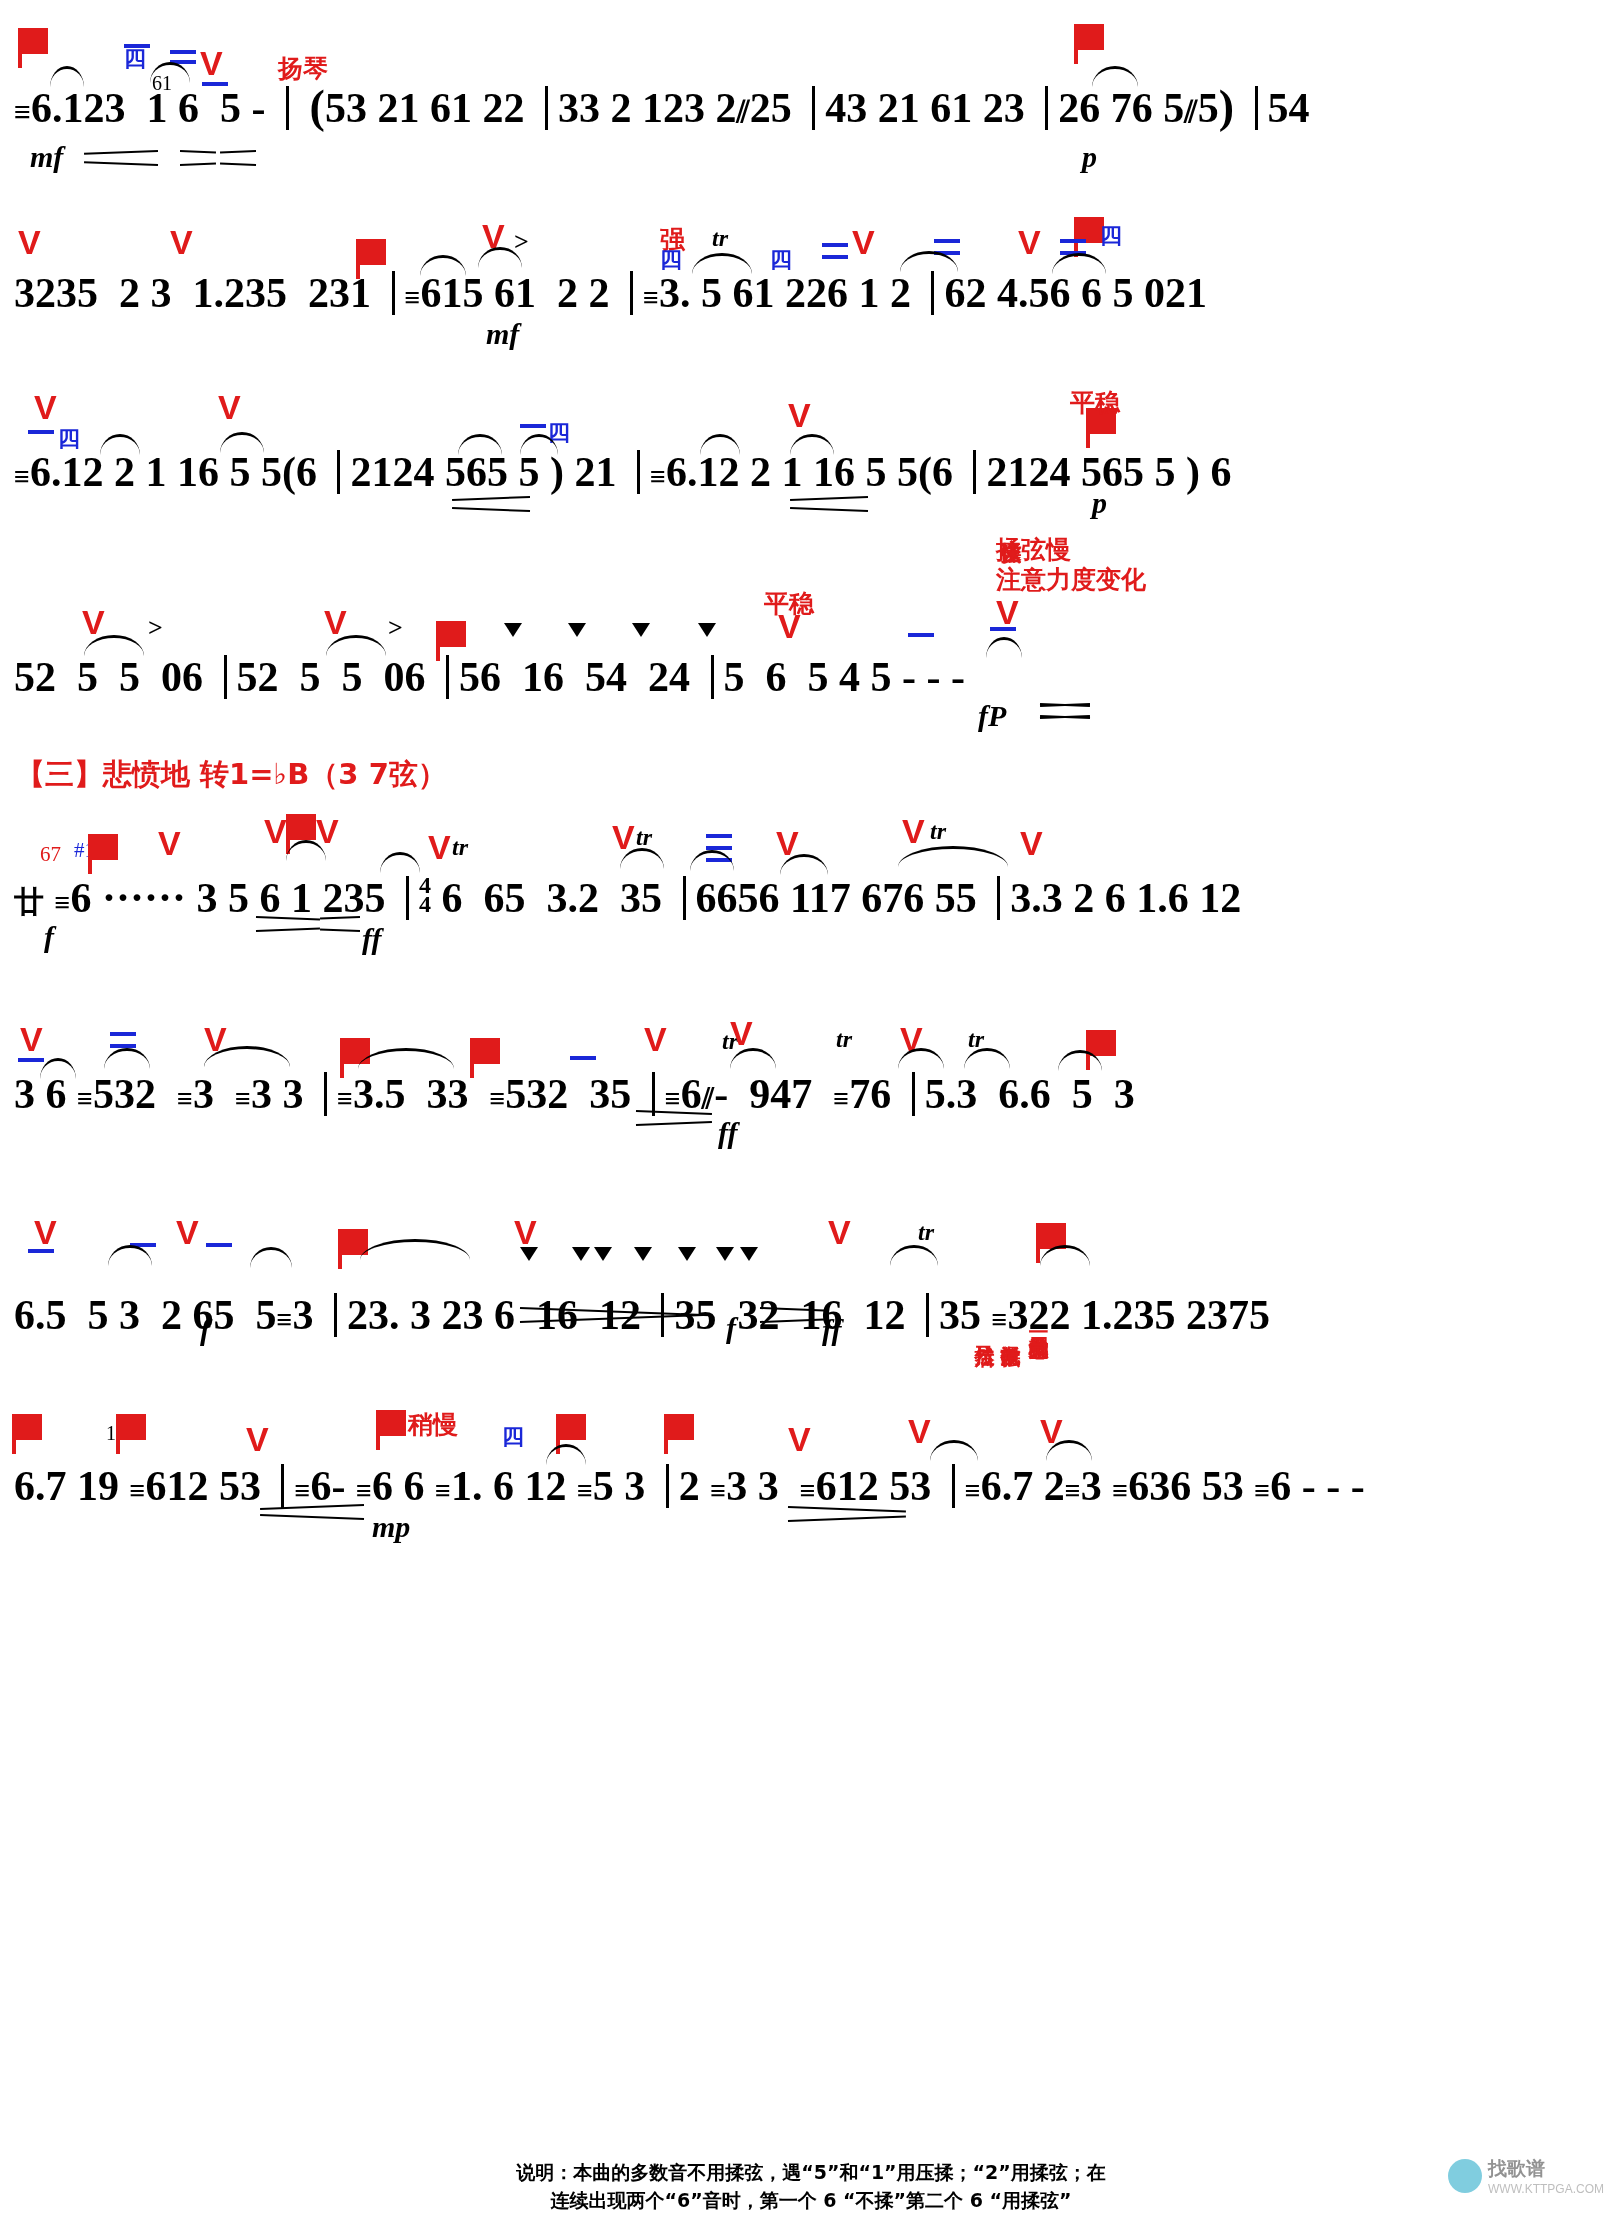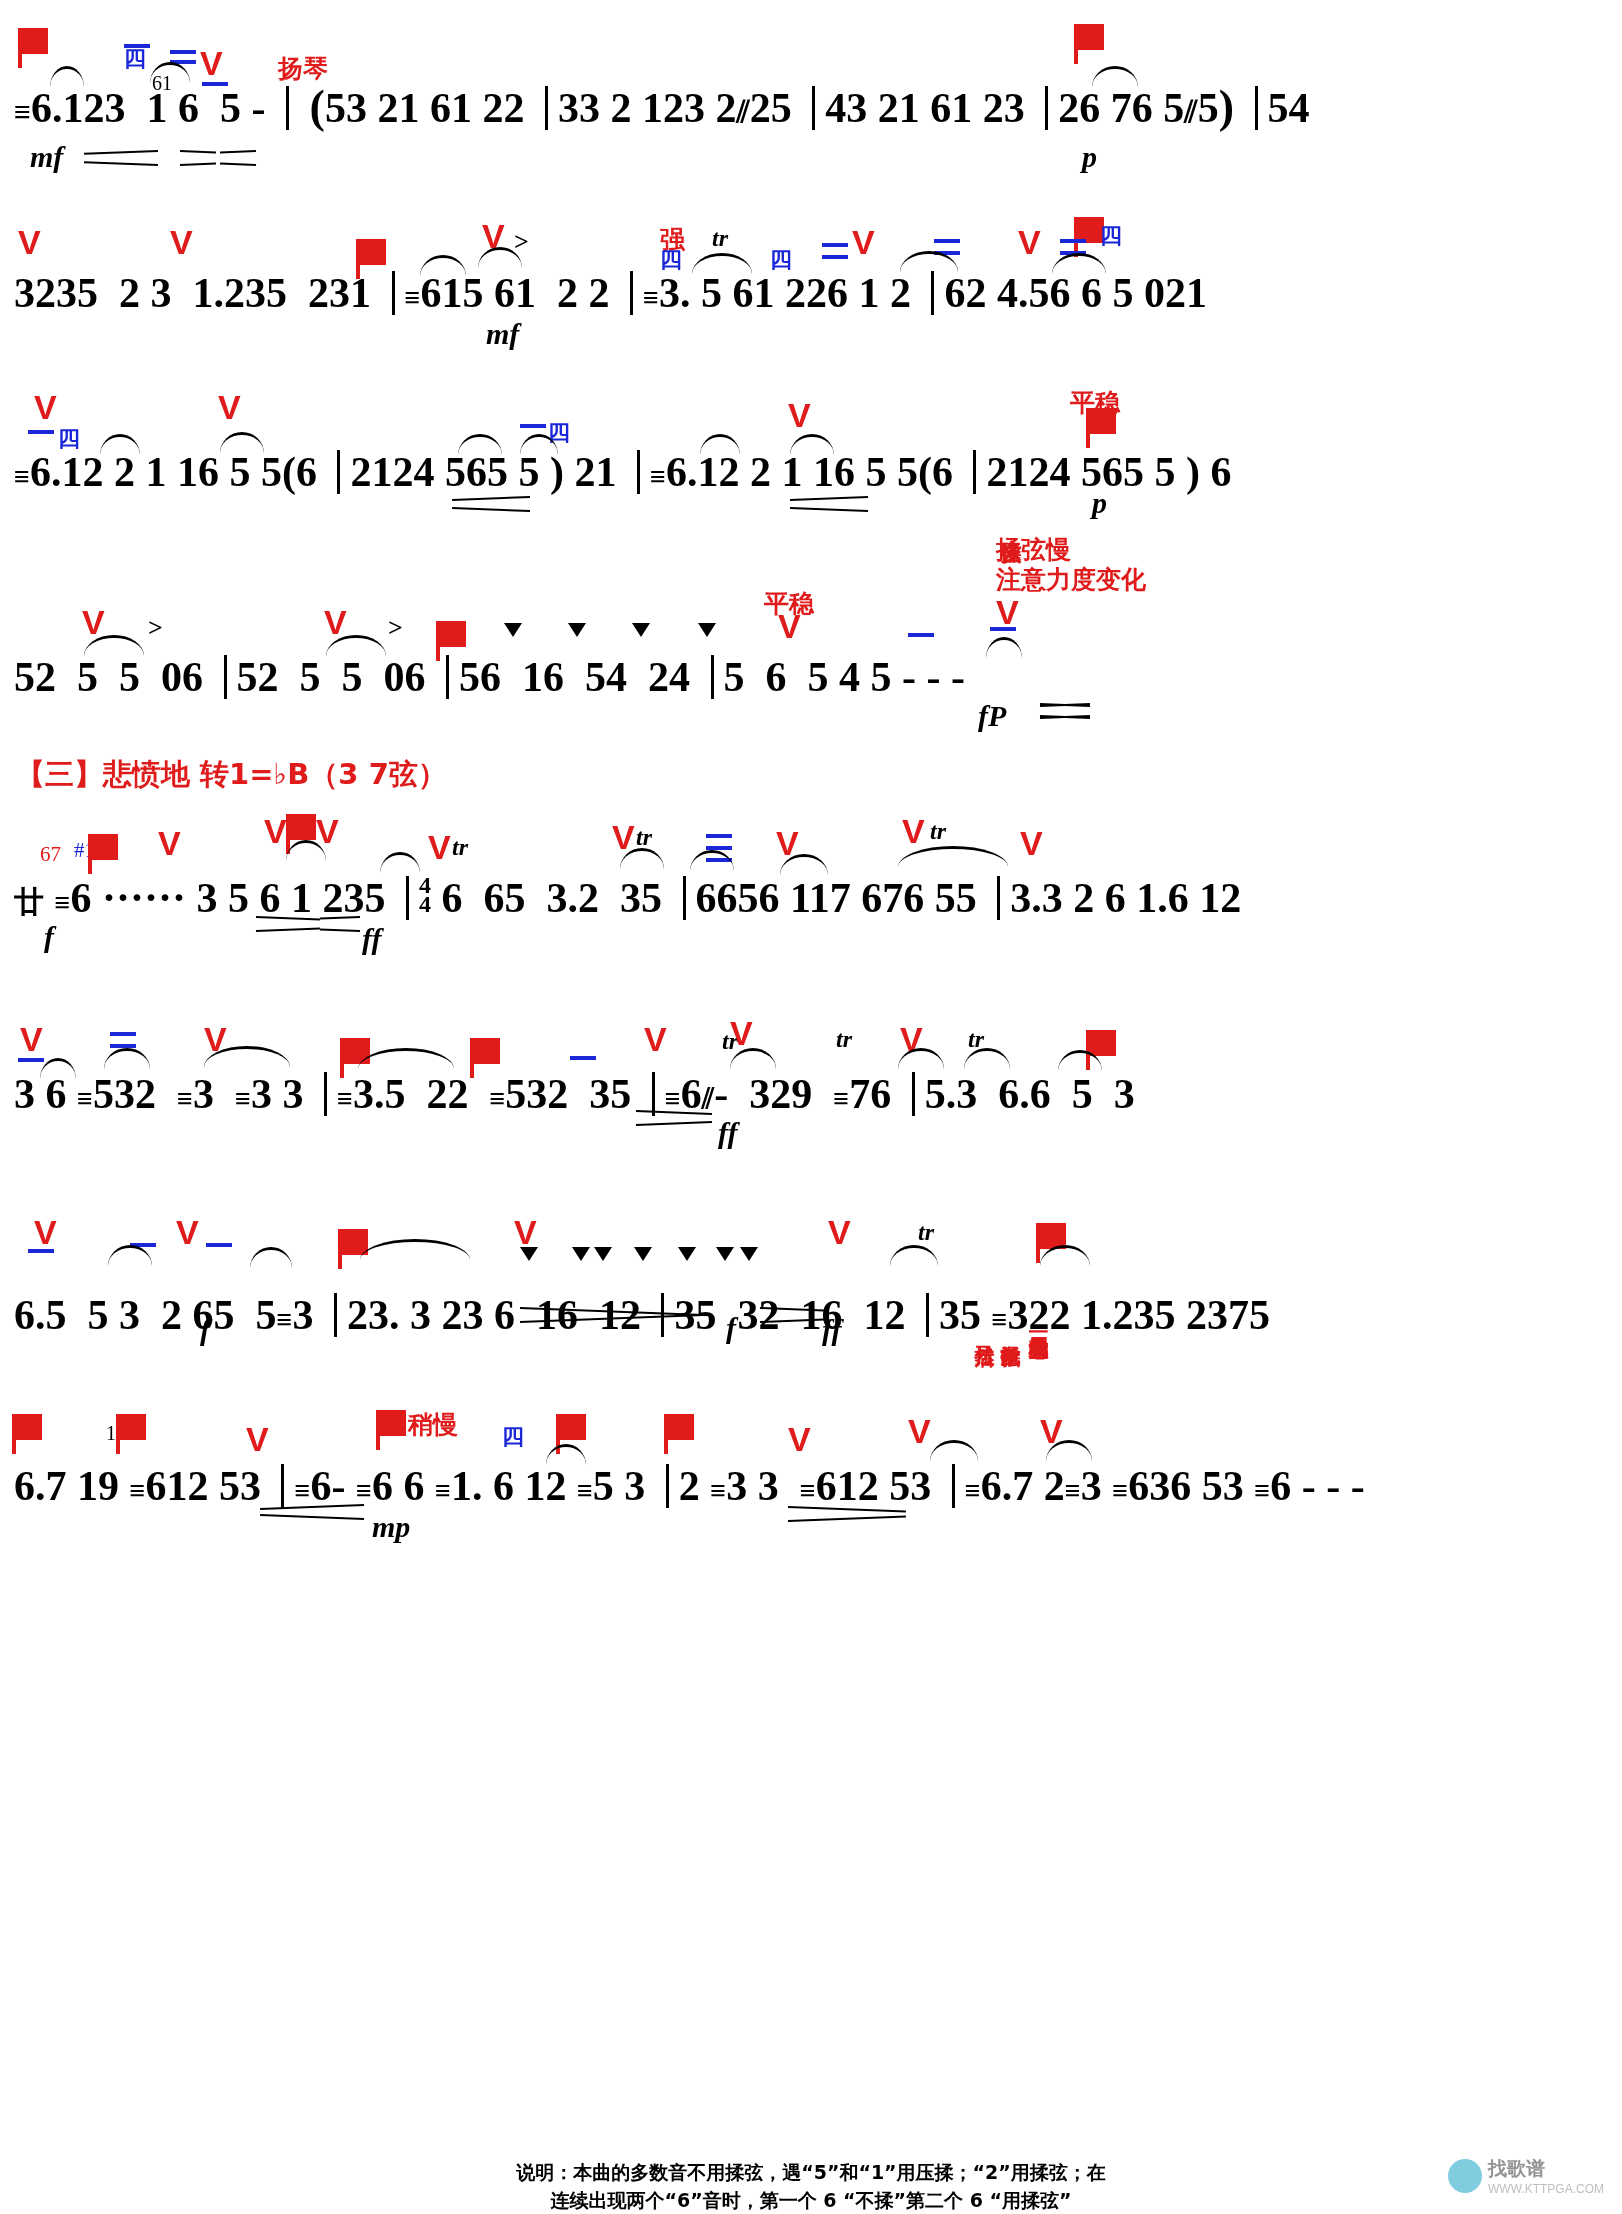--- a/index.html
+++ b/index.html
@@ -263,22 +263,22 @@
     <div class="vmark" style="left:644px;top:12px;">V</div>
     <div class="tr" style="left:722px;top:18px;">tr</div>
     <div class="vmark" style="left:730px;top:6px;">V</div>
     <div class="tr" style="left:836px;top:16px;">tr</div>
     <div class="vmark" style="left:900px;top:12px;">V</div>
     <div class="tr" style="left:968px;top:16px;">tr</div>
     <div class="flag" style="left:1090px;top:20px;"></div>
 
     <div class="staffline" style="left:14px;top:60px;font-size:42px;">
       <span>3</span>&nbsp;<span>6</span>&nbsp;<span style="font-size:28px;">≡</span><span>532</span>&nbsp;&nbsp;<span style="font-size:28px;">≡</span><span>3</span>&nbsp;&nbsp;<span style="font-size:28px;">≡</span><span>3 3</span>
-      <span class="bar"></span><span style="font-size:28px;">≡</span><span>3.5</span>&nbsp;&nbsp;<span>22</span>&nbsp;&nbsp;<span style="font-size:28px;">≡</span><span>532</span>&nbsp;&nbsp;<span>35</span>
-      <span class="bar"></span><span style="font-size:28px;">≡</span><span>6</span><span style="font-size:28px;">⫽</span><span>-</span>&nbsp;&nbsp;<span>329</span>&nbsp;&nbsp;<span style="font-size:28px;">≡</span><span>76</span>
+      <span class="bar"></span><span style="font-size:28px;">≡</span><span>3.5</span>&nbsp;&nbsp;<span>33</span>&nbsp;&nbsp;<span style="font-size:28px;">≡</span><span>532</span>&nbsp;&nbsp;<span>35</span>
+      <span class="bar"></span><span style="font-size:28px;">≡</span><span>6</span><span style="font-size:28px;">⫽</span><span>-</span>&nbsp;&nbsp;<span>947</span>&nbsp;&nbsp;<span style="font-size:28px;">≡</span><span>76</span>
       <span class="bar"></span><span>5.3</span>&nbsp;&nbsp;<span>6.6</span>&nbsp;&nbsp;<span>5</span>&nbsp;&nbsp;<span>3</span>
     </div>
 
     <div class="slur" style="left:40px;top:48px;width:36px;"></div>
     <div class="slur" style="left:104px;top:38px;width:46px;"></div>
     <div class="slur" style="left:204px;top:36px;width:86px;"></div>
     <div class="slur" style="left:358px;top:38px;width:96px;"></div>
     <div class="slur" style="left:730px;top:38px;width:46px;"></div>
     <div class="slur" style="left:898px;top:38px;width:46px;"></div>
     <div class="slur" style="left:964px;top:38px;width:46px;"></div>

